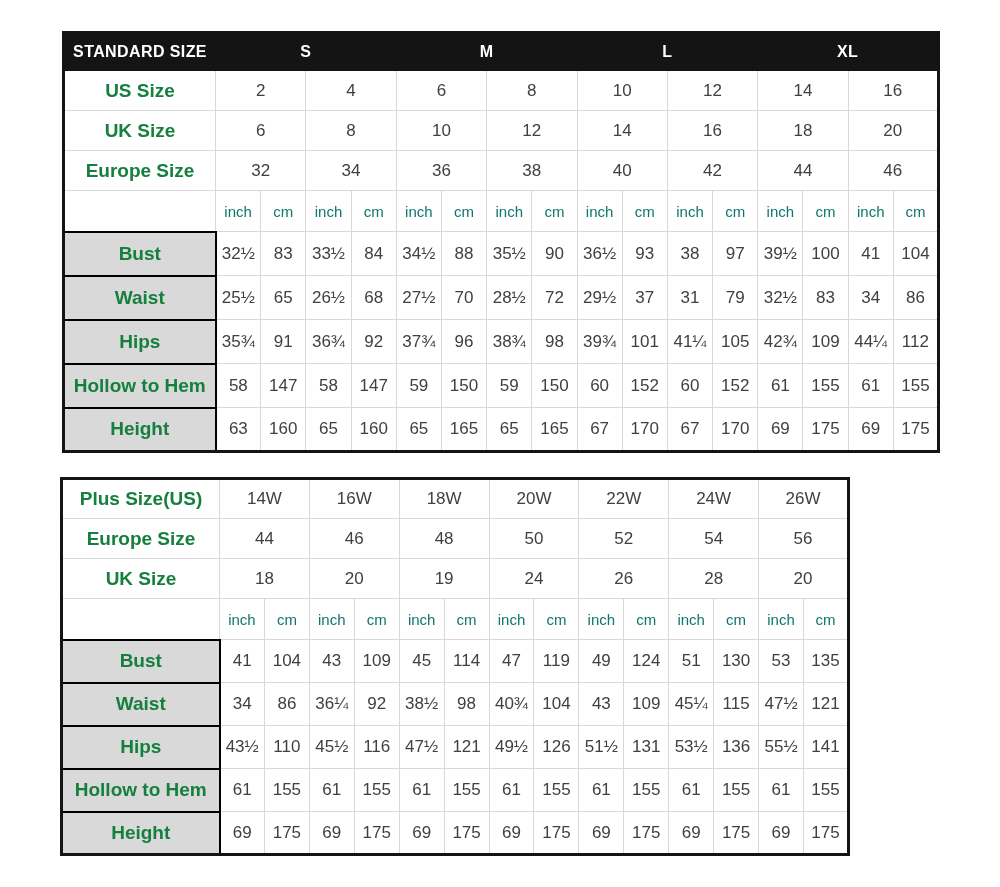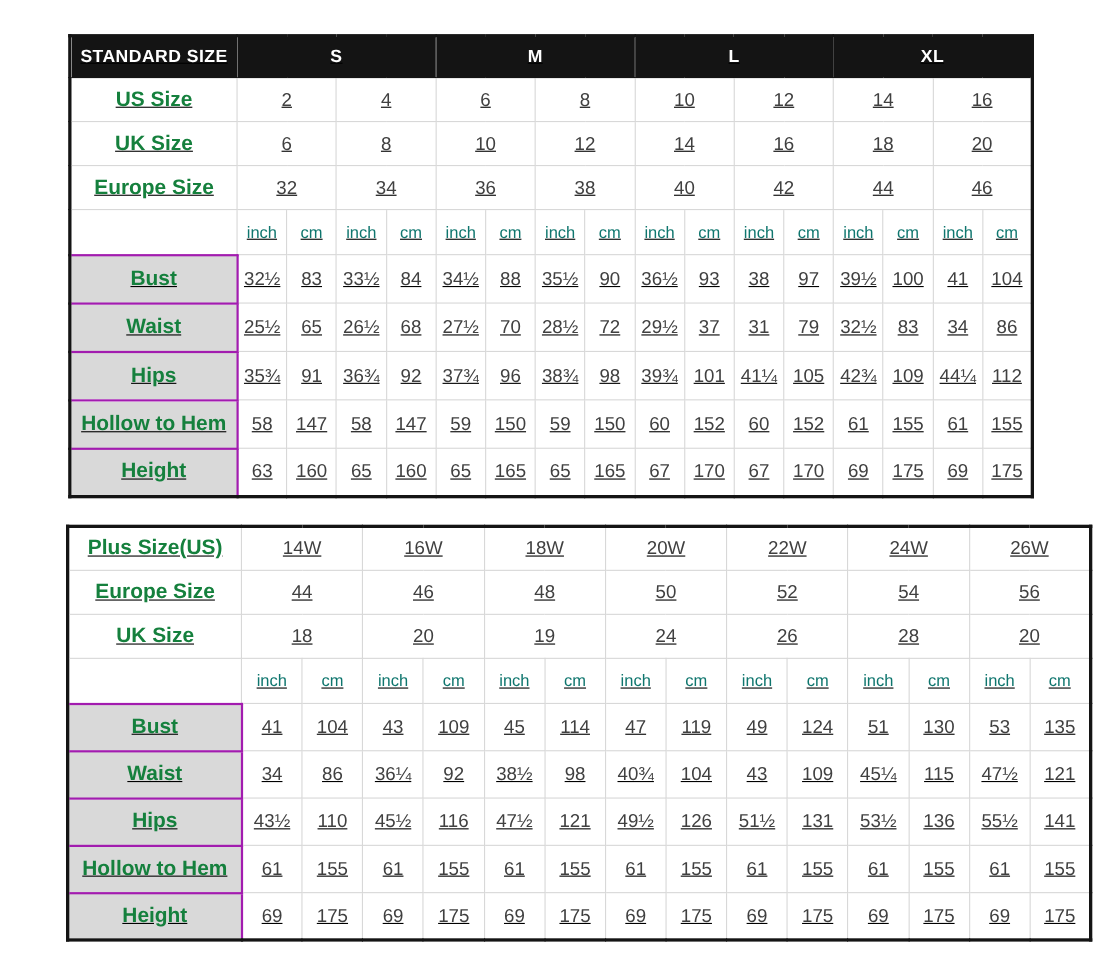--- a/index.html
+++ b/index.html
@@ -9,24 +9,23 @@
     width: 1000px;
     height: 887px;
     background: #ffffff;
     font-family: "Liberation Sans", sans-serif;
   }
   table.tbl {
     position: absolute;
     border-collapse: collapse;
     table-layout: fixed;
     border: 3px solid var(--outline, #141414);
-    text-decoration: underline;
   }
   #std-table  { left: 62px; top: 31px;  width: 878px; }
-  #plus-table { left: 60px; top: 477px; width: 933px; }
+  #plus-table { left: 60px; top: 477px; width: 790px; }
 
   td, th {
     border: 1px solid #d8d8d8;
     text-align: center;
     vertical-align: middle;
     padding: 0;
     overflow: hidden;
     white-space: nowrap;
   }
   thead th {
@@ -43,21 +42,21 @@
   .meas-row { height: 44px; }
   #plus-table .meas-row { height: 43px; }
 
   .lbl {
     font-weight: bold;
     color: #15803d;
     font-size: 19px;
   }
   .gray {
     background: var(--label-bg, #d9d9d9);
-    border: 2px solid #a21caf;
+    border: 2px solid #000000;
   }
   .num  { color: #404040; font-size: 17px; }
   .unit { color: #0f766e; font-size: 15px; }
 </style>
 </head>
 <body>
 
 <div class="page">
 
   <table class="tbl" id="std-table">

